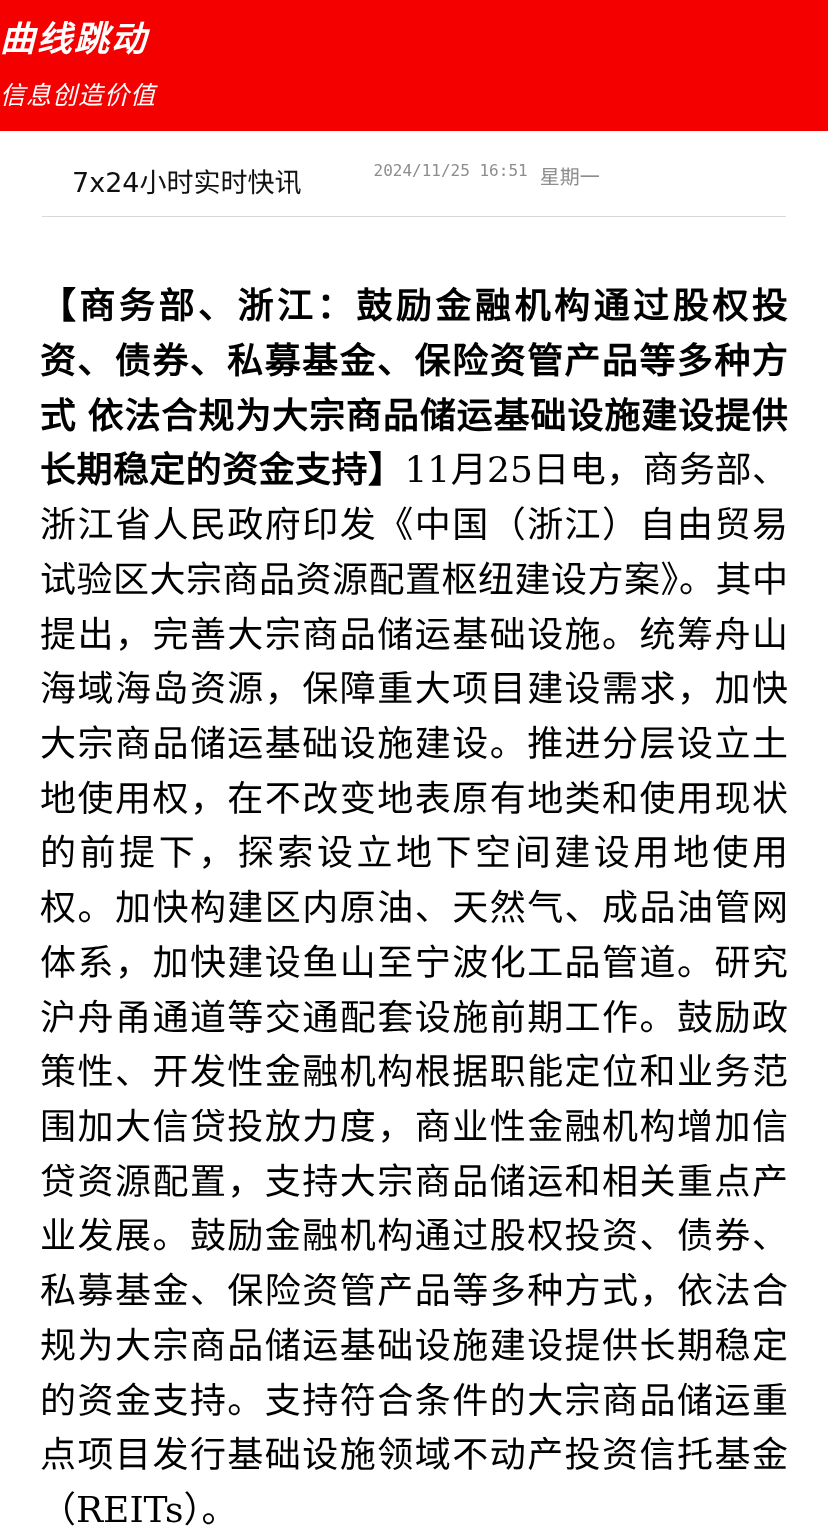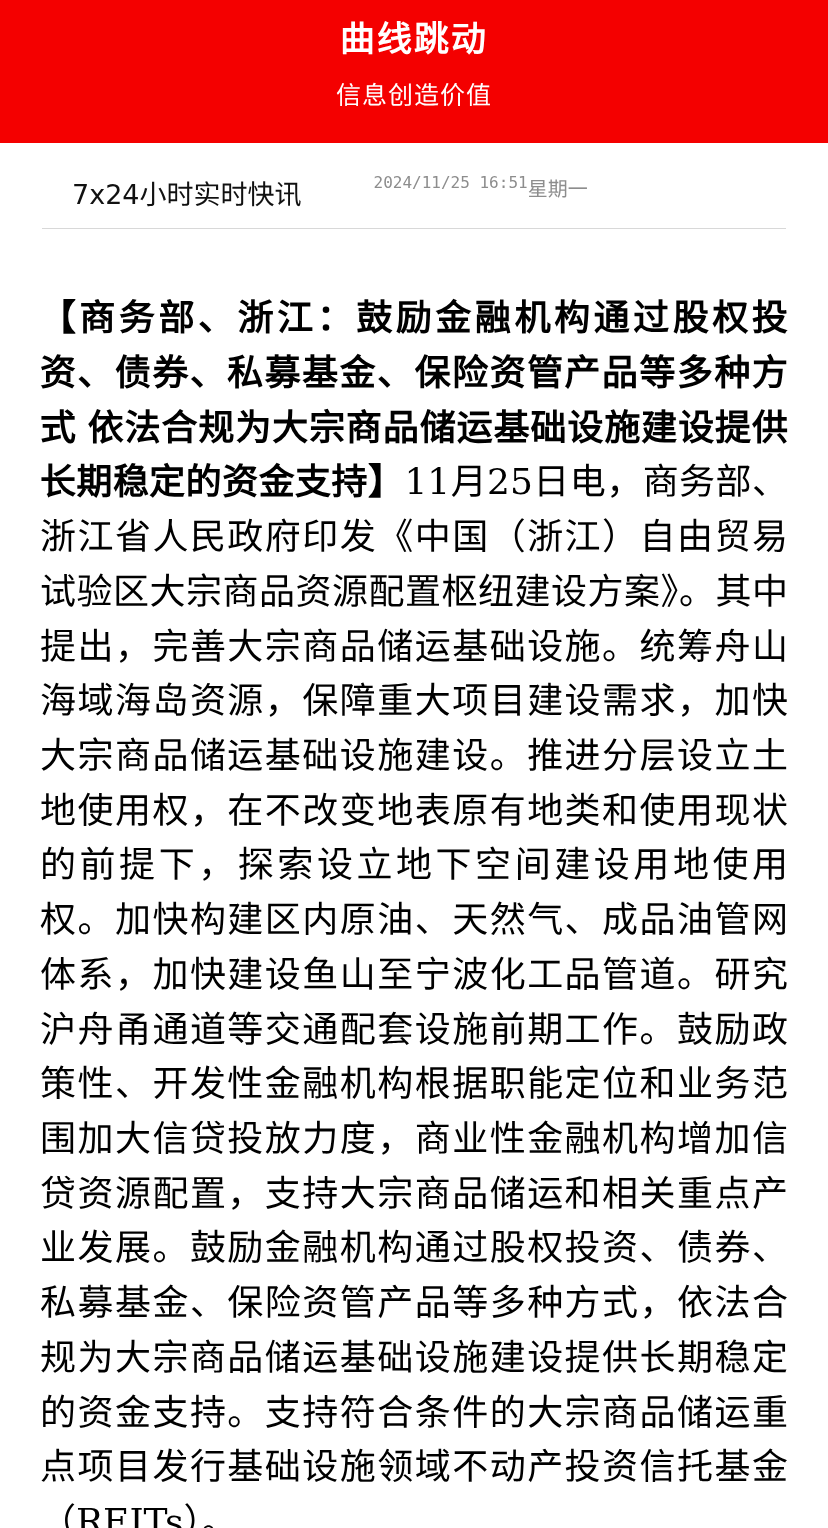--- a/index.html
+++ b/index.html
@@ -12,23 +12,23 @@
     min-height: 1528px;
     font-family: "Liberation Serif", "DejaVu Serif", serif;
     color: #000000;
     -webkit-font-smoothing: antialiased;
   }
 
   
   .banner {
     background: #f40000;
     width: 100%;
-    padding: 18px 0 32px 0;
-    text-align: center;
+    padding: 18px 0 20px 0;
     box-sizing: border-box;
+    font-style: italic;
   }
   .banner-title {
     color: #ffffff;
     font-family: "DejaVu Sans", "Liberation Sans", sans-serif;
     font-weight: bold;
     font-size: 35px;
     line-height: 1.2;
     letter-spacing: 2px;
   }
   .banner-subtitle {
@@ -55,20 +55,21 @@
     white-space: nowrap;
   }
   .subheader-meta {
     margin-left: 72px;
     font-family: "DejaVu Sans Mono", "Liberation Mono", monospace;
     font-size: 16px;
     color: #8d8d8d;
     white-space: nowrap;
   }
   .subheader-weekday {
+    margin-left: 12px;
     font-family: "DejaVu Sans", "Liberation Sans", sans-serif;
     font-size: 20px;
     color: #8d8d8d;
     white-space: nowrap;
   }
 
   .divider {
     height: 1px;
     background: #d8d8d8;
     margin: 0 42px 0 42px;

